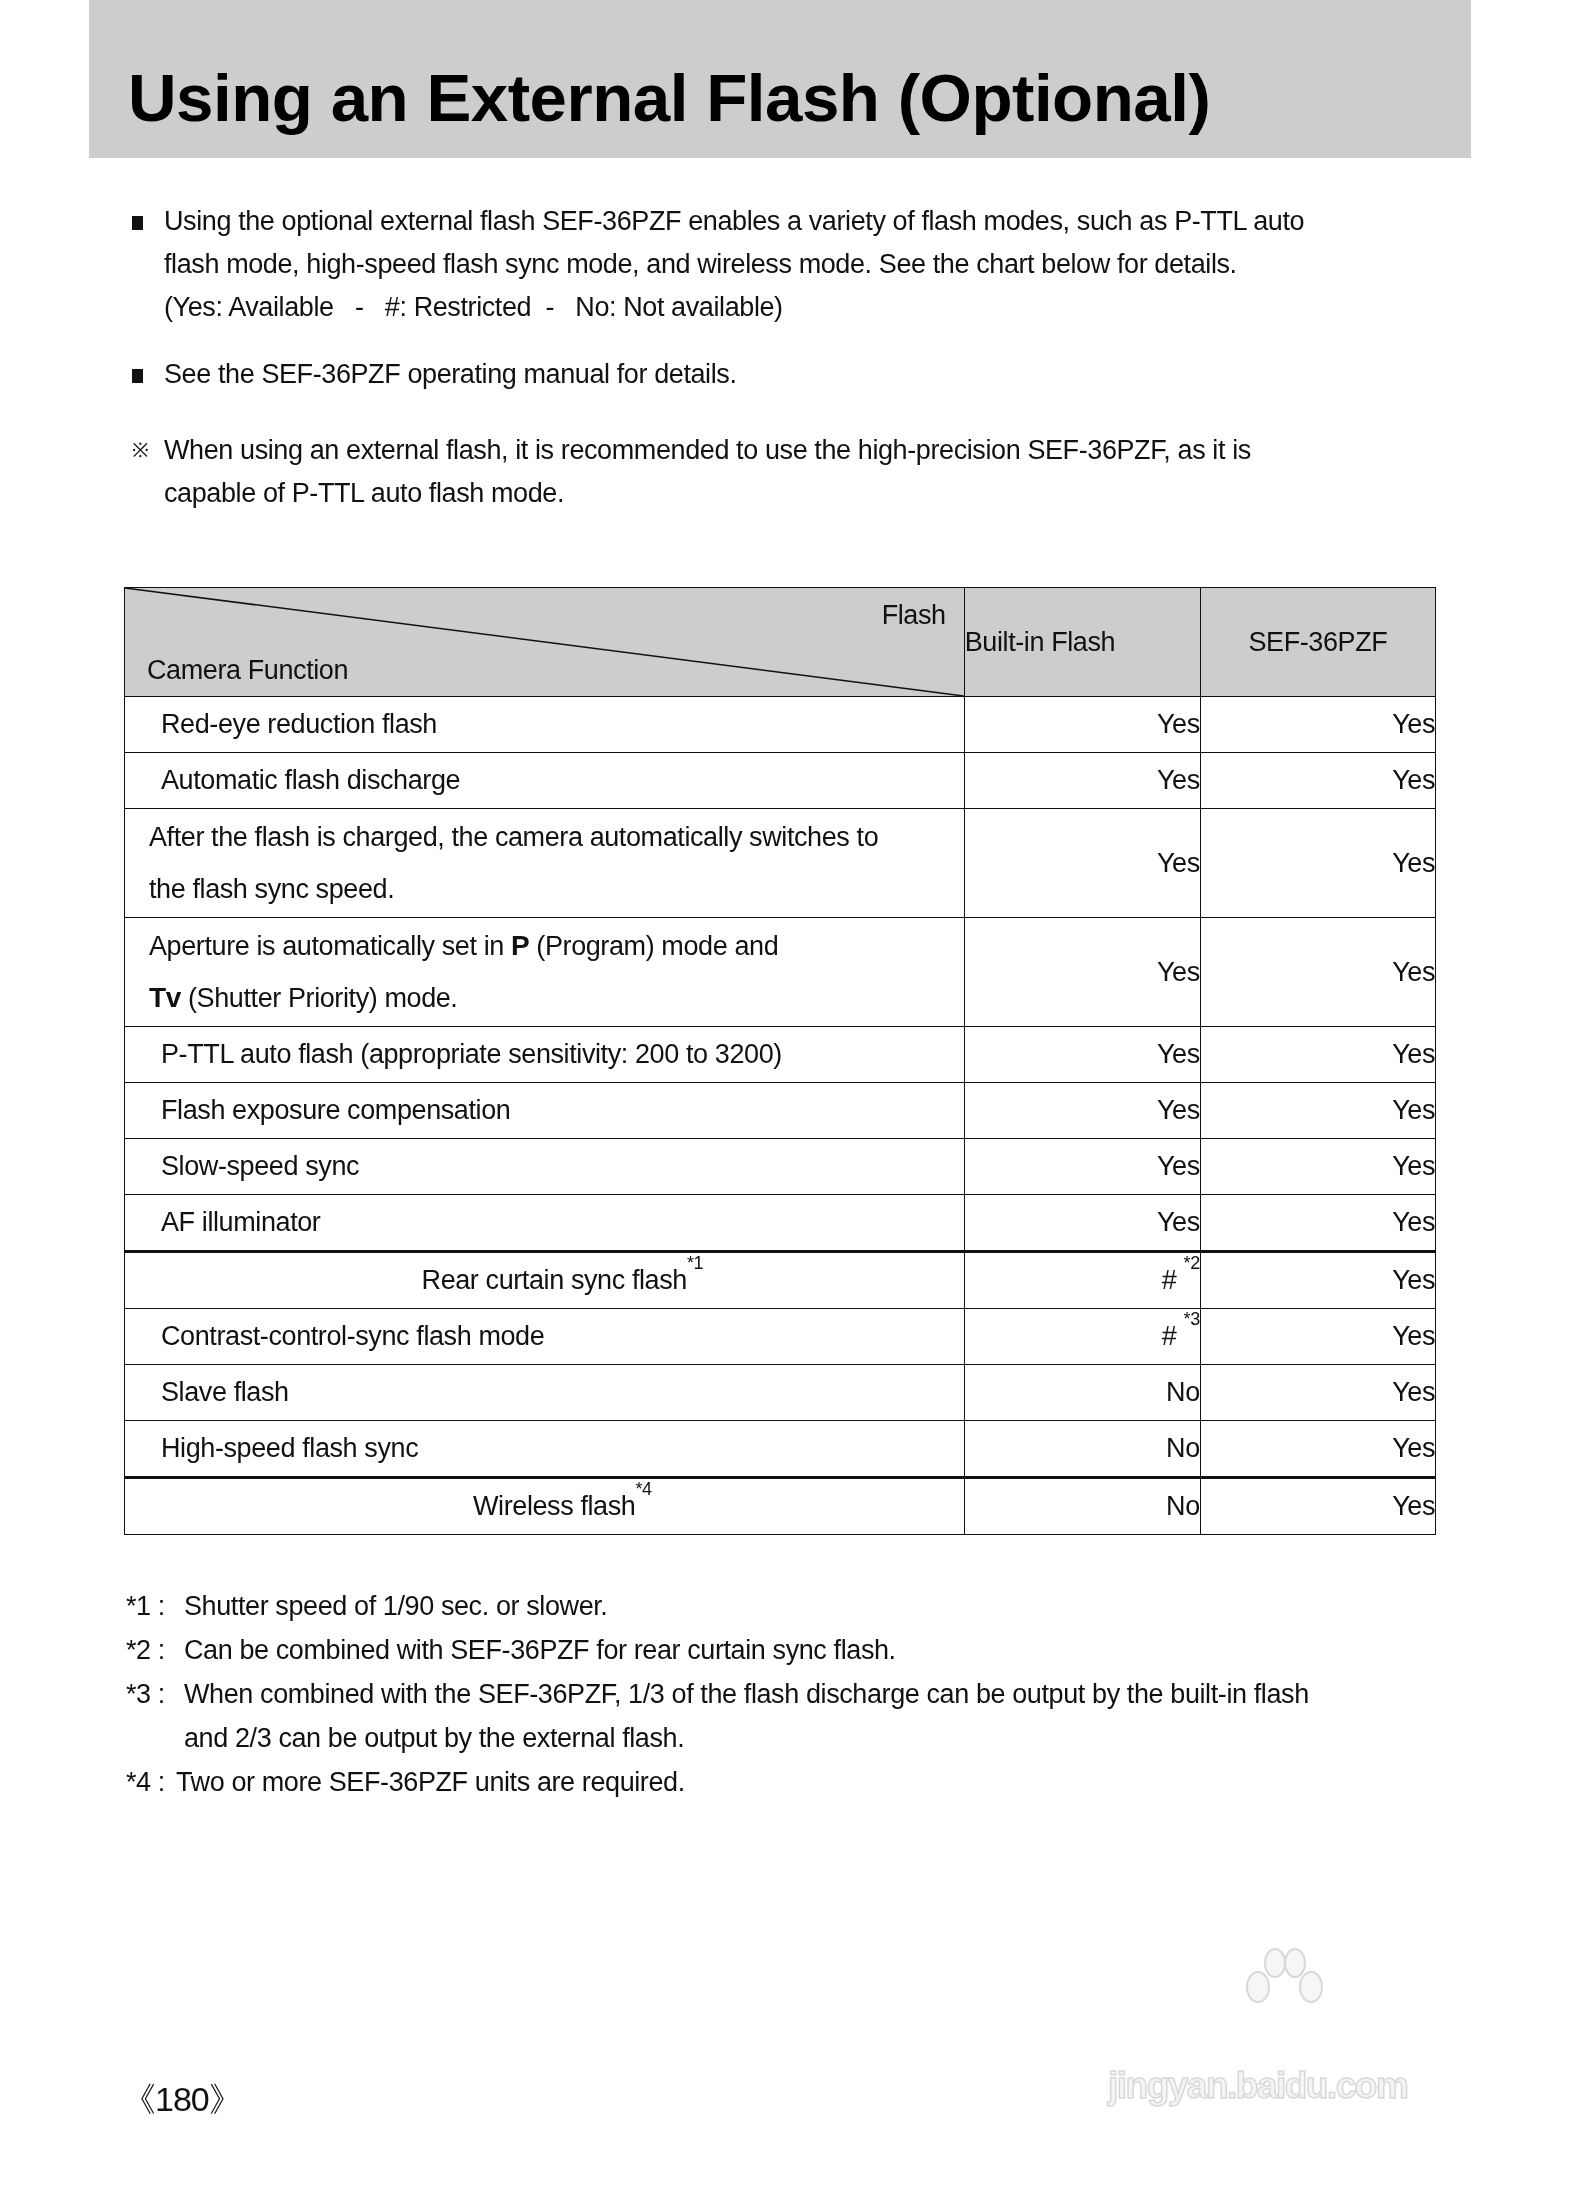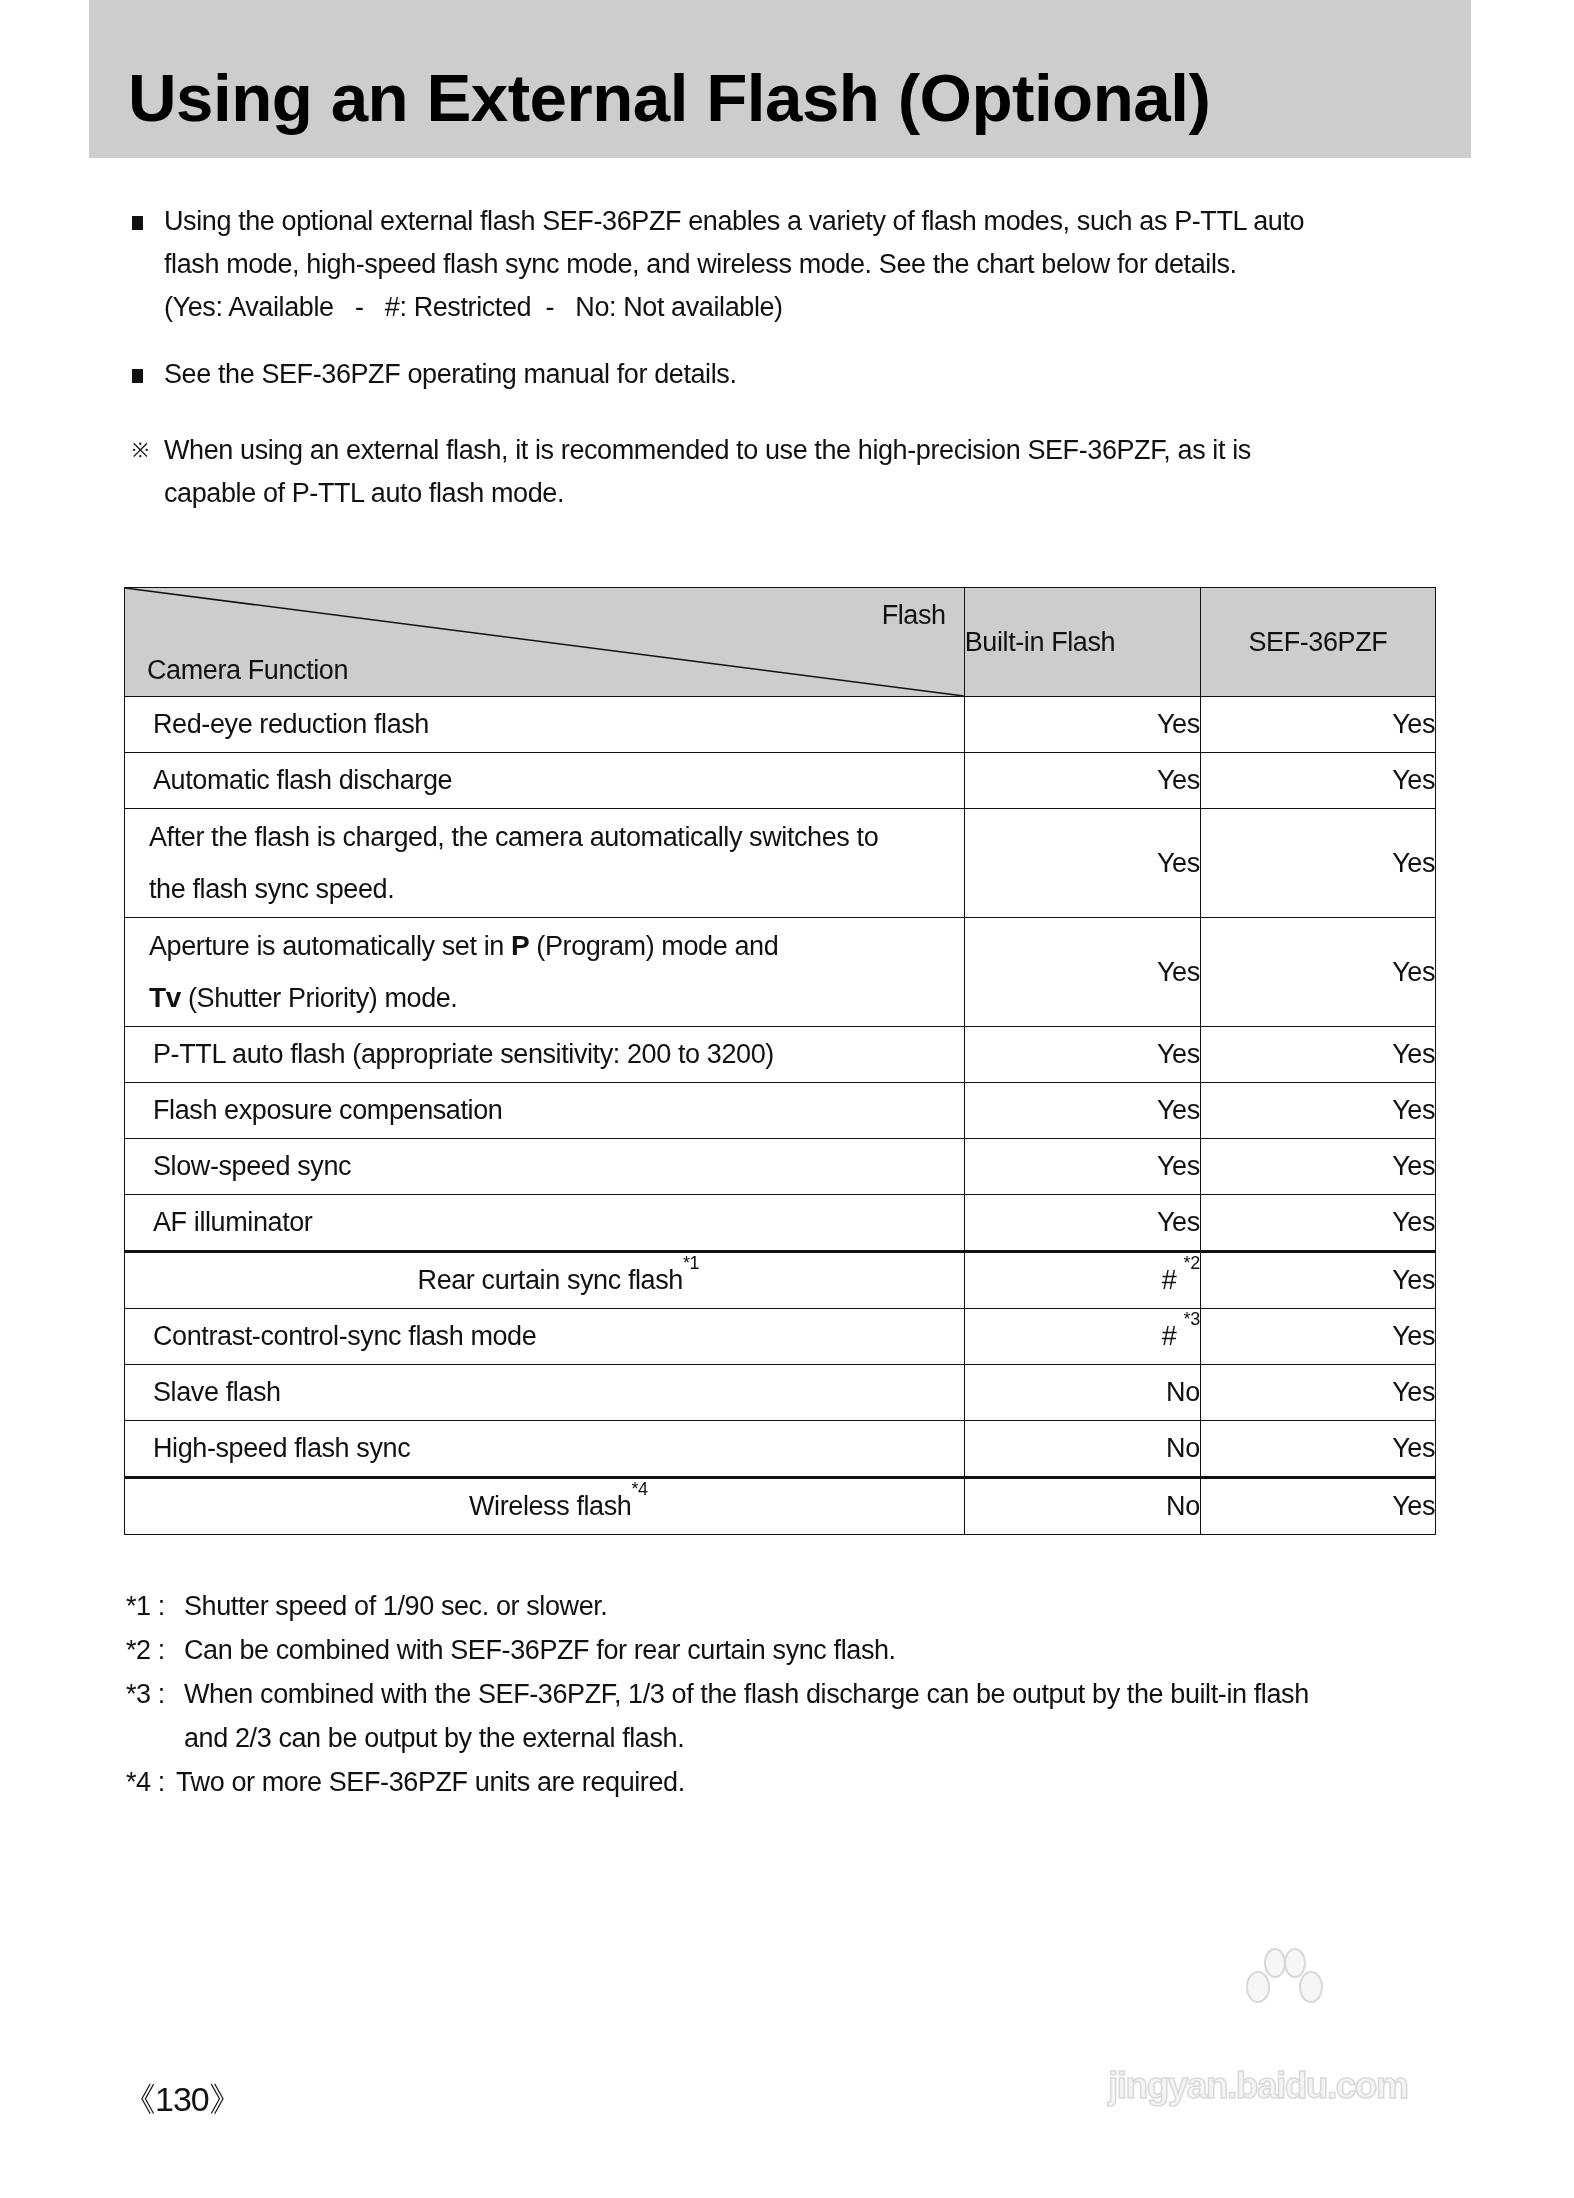--- a/index.html
+++ b/index.html
@@ -20,21 +20,21 @@
                 font-size:27px; letter-spacing:-0.4px;border-radius:9px; }
   table.flash td, table.flash th { border:1.5px solid #111; padding:0; }
   table.flash th { background:#cdcdcd; font-weight:normal; height:108px; }
   .diag { position:relative; width:841px; }
   .diag svg { position:absolute; left:0; top:0; width:100%; height:100%; }
   .diag .flash-lbl { position:absolute; right:18px; top:12px; }
   .diag .func-lbl { position:absolute; left:22px; bottom:10px; }
   .col-b { width:236px; text-align:left; }
   .col-s { width:235px; text-align:center; }
   table.flash td { height:55px; }
-  table.flash td.fn { padding-left:28px; }
+  table.flash td.fn { padding-left:36px; }
   table.flash td.fn.two { padding-left:24px; line-height:52px; padding-top:2px; padding-bottom:2px; }
   table.flash td.v { text-align:right; }
   tr.thick td { border-top:3px solid #111;text-align:center; }
   sup { font-size:18px; line-height:0; vertical-align:top; position:relative; top:-2px; }
   .mode-ico { font-weight:bold; font-size:28px; }
 
   .notes { position:absolute; left:126px; top:1584px; width:1320px; font-size:27px; line-height:44px; letter-spacing:-0.4px; }
   .note { position:relative; padding-left:58px; }
   .note .key { position:absolute; left:0; top:0; }
   .note.n4 { padding-left:50px; }
@@ -173,21 +173,21 @@
     <span class="key">*3 :</span>
     <div>When combined with the SEF-36PZF, 1/3 of the flash discharge can be output by the built-in flash</div>
     <div>and 2/3 can be output by the external flash.</div>
   </div>
   <div class="note n4">
     <span class="key">*4 :</span>
     <div>Two or more SEF-36PZF units are required.</div>
   </div>
 </div>
 
-<div class="page-num">《130》</div>
+<div class="page-num">《180》</div>
 
 <div class="watermark">
   <svg class="wm-paw" width="110" height="80" viewBox="0 0 110 80">
     <g fill="#f6f6f6" stroke="#d8d8d8" stroke-width="2">
       <ellipse cx="30" cy="42" rx="11" ry="15"></ellipse>
       <ellipse cx="47" cy="18" rx="10" ry="14"></ellipse>
       <ellipse cx="67" cy="18" rx="10" ry="14"></ellipse>
       <ellipse cx="83" cy="42" rx="11" ry="15"></ellipse>
     </g>
   </svg>

